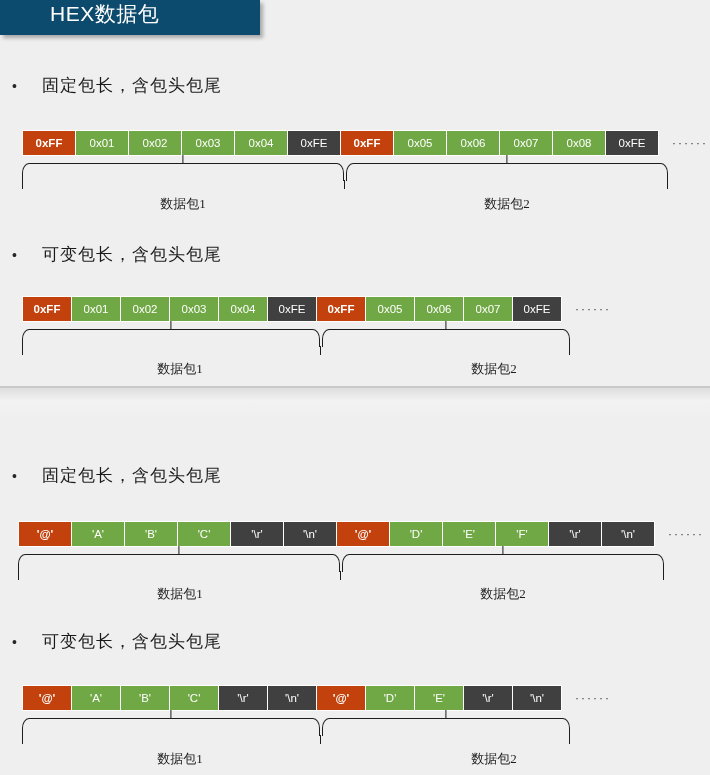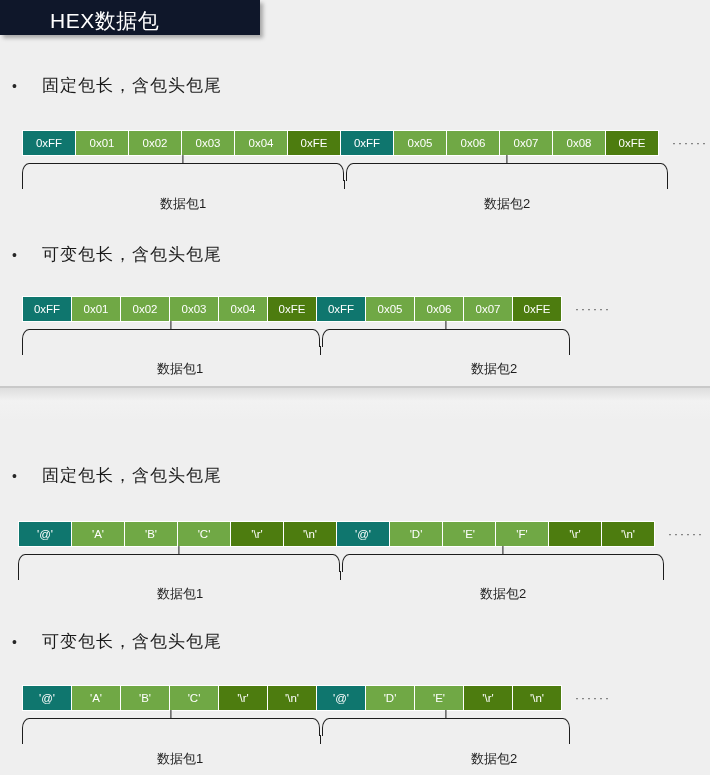--- a/index.html
+++ b/index.html
@@ -15,23 +15,23 @@
   .slide { position: absolute; left: 0; width: 710px; background: #efefef; }
   .slide-1 { top: 0; height: 387px; }
   .slide-2 { top: 387px; height: 388px;
              background: linear-gradient(to bottom, #dcdcdc 0px, #f2f2f2 14px, #efefef 34px, #efefef 100%); }
   .slide-sep { position: absolute; left: 0; top: 386px; width: 710px; height: 2px;
                background: #c9c9c9; }
 
   
   .banner {
     position: absolute; left: 0; height: 35px; width: 260px;
-    background: #0f172a;
+    background: #0c4a6e;
     box-shadow: 3px 3px 4px rgba(0,0,0,0.30);
-    display: flex; align-items: flex-end;
+    display: flex; align-items: flex-start;
   }
   .banner-text {
     color: #ffffff; font-size: 21px; letter-spacing: 0.5px;
     margin-left: 50px; white-space: nowrap;
   }
   .banner-1 { top: 0; }
   .banner-2 { top: 391px; }
 
   
   .bullet-row {
@@ -41,23 +41,23 @@
   .bullet-dot { font-size: 14px; line-height: 1; width: 30px; color: #262626; }
   .bullet-text { font-size: 17px; letter-spacing: 1px; text-align: right; }
 
   
   .strip { position: absolute; display: flex; align-items: stretch; }
   .cell {
     height: 26px; display: flex; align-items: center; justify-content: center;
     color: #ffffff; font-size: 11.5px; border: 1px solid #ffffff;
     margin: 0 -1px 0 0;
   }
-  .cell.head   { background: #0f766e; }
+  .cell.head   { background: #c2410c; font-weight: bold; }
   .cell.body   { background: #70a845; }
-  .cell.tail   { background: #4d7c0f; }
+  .cell.tail   { background: #404040; }
   .cell.w-wide { width: 54px; }
   .cell.w-narr { width: 50px; }
 
   .ellipsis {
     margin-left: 14px; align-self: center; color: #3a3a3a;
     font-size: 12px; letter-spacing: 2px; white-space: nowrap;
   }
 
   
   .braces { position: absolute; height: 22px; }
@@ -71,21 +71,21 @@
   .brace::after {
     content: ""; position: absolute; left: 50%; top: -1px;
     width: 1.2px; height: 8px; background: #1d1d1d;
     transform: translate(-50%, -100%);
   }
   .brace-tick {
     position: absolute; width: 1.2px; height: 9px; background: #1d1d1d; top: 17px;
   }
   .caption {
     position: absolute; font-size: 13px; color: #1d1d1d;
-    text-align: center; white-space: nowrap; transform: translateX(-50%);
+    text-align: center; white-space: nowrap; transform: translateX(-50%); font-family: Liberation Serif, serif;
   }
 </style>
 </head>
 <body>
 
 <div class="page">
 
   <div class="slide slide-1"></div>
 
   <div class="banner banner-1">

